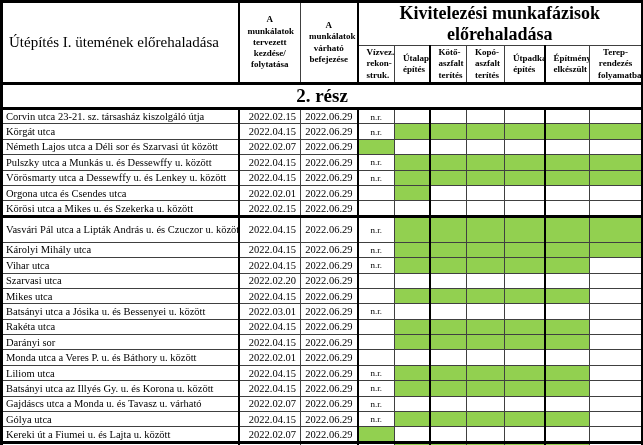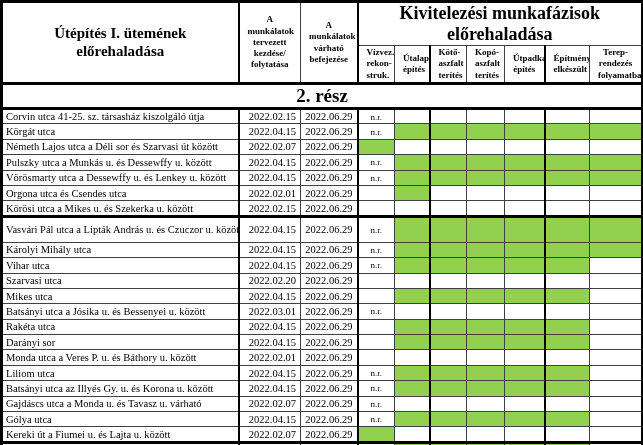--- a/index.html
+++ b/index.html
@@ -17,21 +17,21 @@
     overflow:hidden;
     padding:0;
     box-sizing:border-box;
     background:#fff;
   }
   
   .bl2{border-left:2px solid #000;}
   
   .bt2 td{border-top:3px solid #000;}
   
-  .title-cell{font-size:15px;font-weight:bold;text-align:center;line-height:1.15;padding:2px 6px;}
+  .title-cell{font-size:15px;font-weight:normal;text-align:left;line-height:1.15;padding:2px 6px;}
   .hdr-small{font-size:9px;font-weight:bold;text-align:center;line-height:1.25;padding:1px 8px;vertical-align:middle;}
   .group-cell{font-size:18px;font-weight:bold;text-align:center;vertical-align:middle;height:24px;border-bottom:1px solid #404040;}
   .subhdr-row th{height:38px;}
   .section-row td{
     font-size:19px;font-weight:bold;text-align:center;height:19px;
     border-top:3px solid #000;border-bottom:3px solid #000;
   }
   
   tbody tr{height:15.4px;}
   tbody tr.tall{height:26px;}
@@ -72,21 +72,21 @@
           <th class="hdr-small">Útpadka építés</th>
           <th class="hdr-small bl2">Építmény elkészült</th>
           <th class="hdr-small">Terep- rendezés folyamatban</th>
         </tr>
       <tr class="section-row">
         <td colspan="10">2. rész</td>
       </tr>
     </thead>
     <tbody id="table-body">
         <tr>
-          <td class="name">Corvin utca 41-25. sz. társasház kiszolgáló útja</td>
+          <td class="name">Corvin utca 23-21. sz. társasház kiszolgáló útja</td>
           <td class="date bl2">2022.02.15</td>
           <td class="date">2022.06.29</td>
           <td class="phase bl2">n.r.</td>
           <td class="phase"></td>
           <td class="phase bl2"></td>
           <td class="phase"></td>
           <td class="phase"></td>
           <td class="phase bl2"></td>
           <td class="phase"></td>
         </tr>

